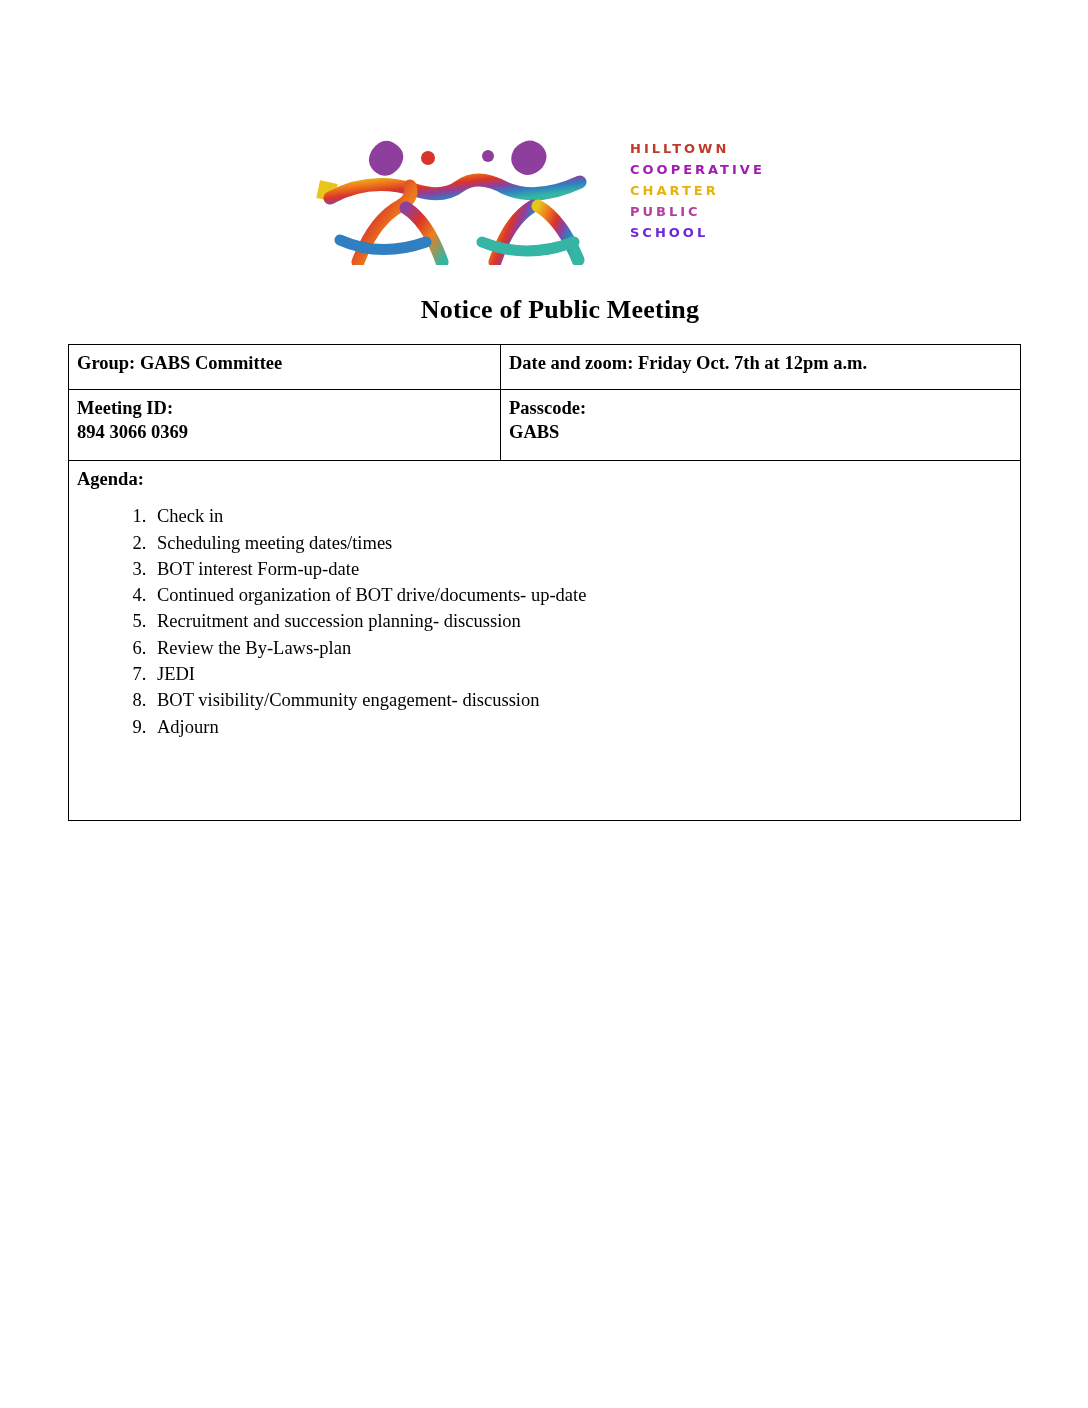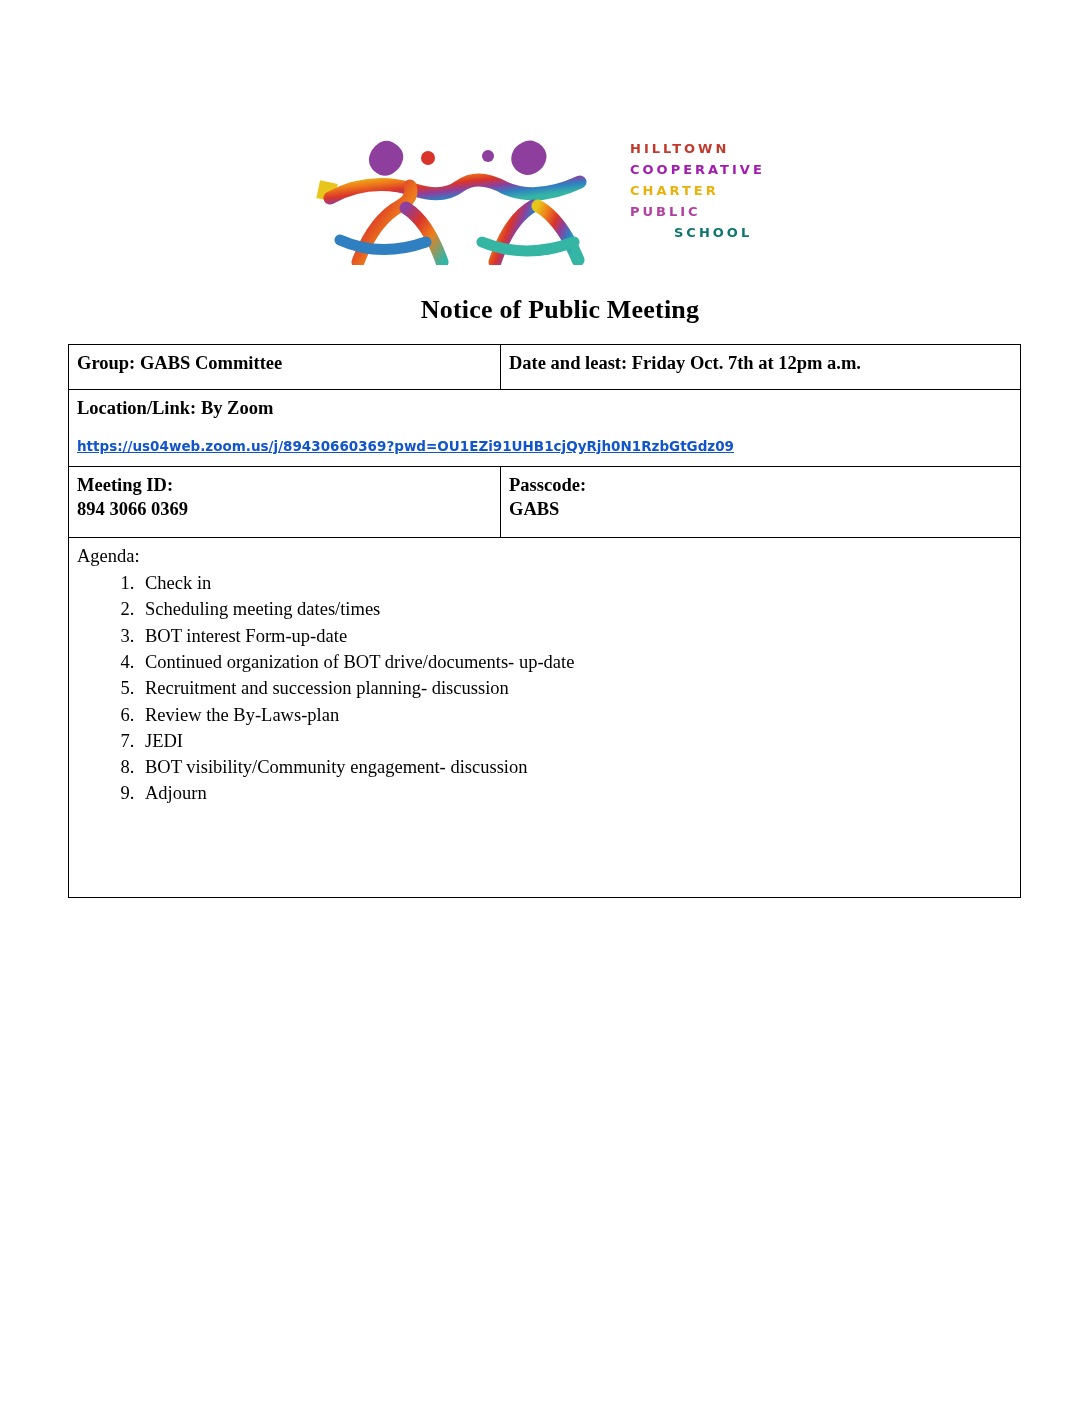--- a/index.html
+++ b/index.html
@@ -48,21 +48,21 @@
     font-weight: bold;
     letter-spacing: 3px;
     font-size: 13px;
     line-height: 21px;
     white-space: nowrap;
   }
   .lw1 { color: #c0392b; }
   .lw2 { color: #a21caf; }
   .lw3 { color: #e8b20c; }
   .lw4 { color: #b23ea0; }
-  .lw5 { color: #0f766e; margin-left: 44px; }
+  .lw5 { color: #6d28d9; }
 
   
   .doc-title {
     position: absolute;
     left: 0;
     top: 295px;
     width: 1088px;
     text-align: center;
     font-size: 26px;
     font-weight: bold;
@@ -106,26 +106,26 @@
   }
   .id-cell, .pass-cell { height: 56px; }
   .mono-num {
     font-weight: bold;
     font-size: 18.5px;
   }
   .agenda-cell {
     height: 345px;
   }
   .agenda-title {
-    font-weight: normal;
-    font-size: 18.5px;
-    margin-bottom: 2px;
+    font-weight: bold;
+    font-size: 18.5px;
+    margin-bottom: 12px;
   }
   ol.agenda-list {
-    margin: 0;
+    margin: 12px;
     padding-left: 62px;
     font-size: 18.5px;
     line-height: 1.42;
   }
   ol.agenda-list li {
     padding-left: 6px;
   }
 
   
   .footer-note {
@@ -193,31 +193,22 @@
       <col style="width:432px">
       <col style="width:520px">
     </colgroup>
     <tbody>
       <tr class="row-group">
         <td>
           <span class="cell-label">Group:</span>
           <span class="cell-value">GABS Committee</span>
         </td>
         <td>
-          <span class="cell-label">Date and least:</span>
+          <span class="cell-label">Date and zoom:</span>
           <span class="cell-value">Friday Oct. 7th at 12pm a.m.</span>
-        </td>
-      </tr>
-      <tr>
-        <td class="loc-cell" colspan="2">
-          <div>
-            <span class="cell-label">Location/Link:</span>
-            <span class="cell-value">By Zoom</span>
-          </div>
-          <a class="zoom-link" href="#">https://us04web.zoom.us/j/89430660369?pwd=OU1EZi91UHB1cjQyRjh0N1RzbGtGdz09</a>
         </td>
       </tr>
       <tr>
         <td class="id-cell">
           <div class="cell-label">Meeting ID:</div>
           <div class="mono-num">894 3066 0369</div>
         </td>
         <td class="pass-cell">
           <div class="cell-label">Passcode:</div>
           <div class="mono-num">GABS</div>

